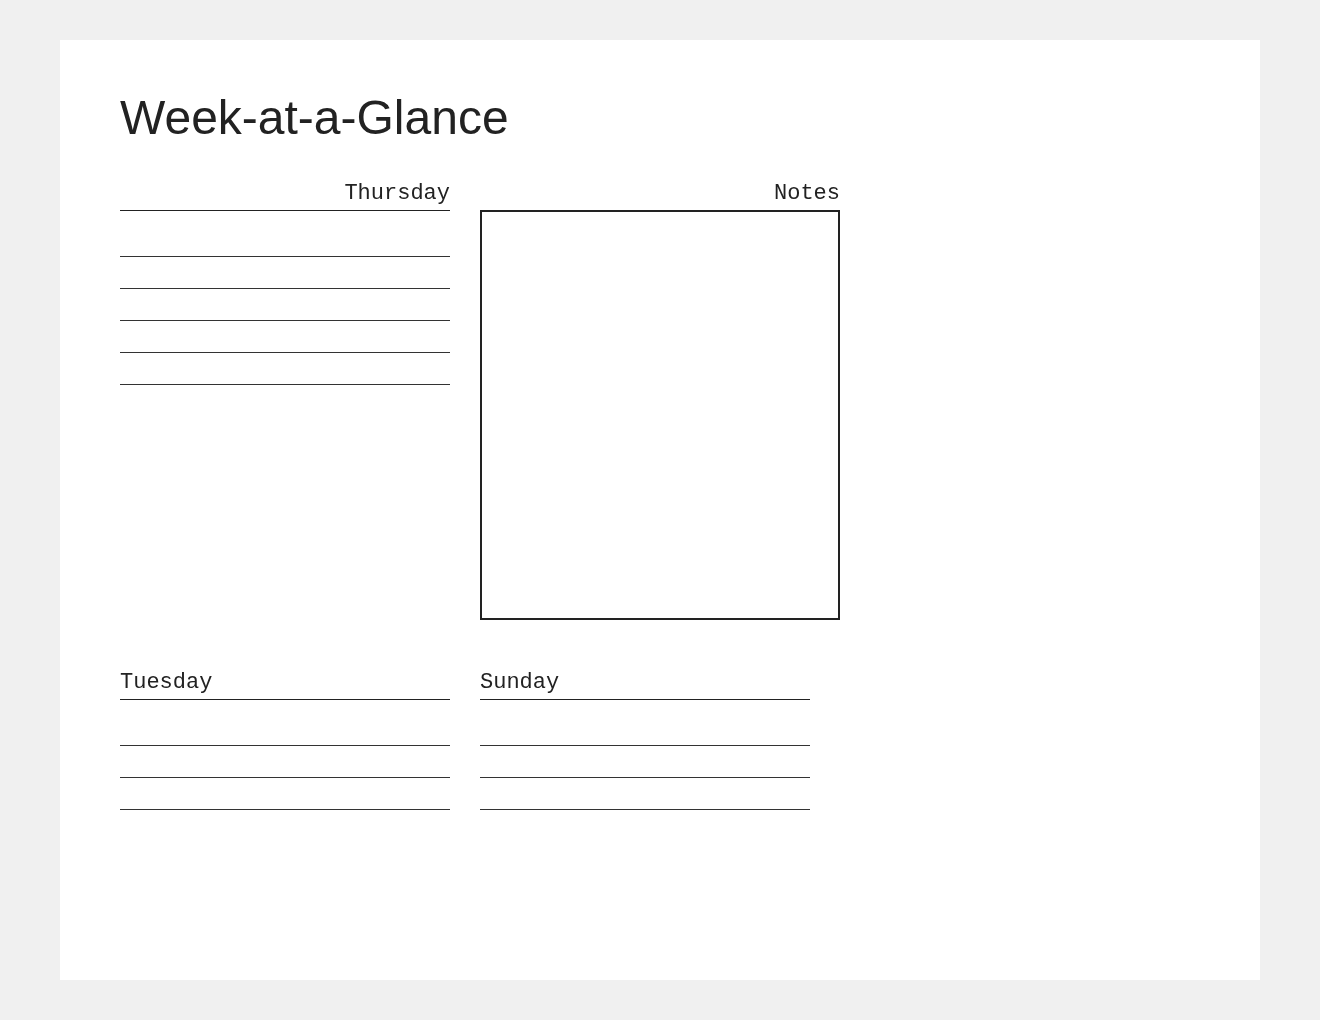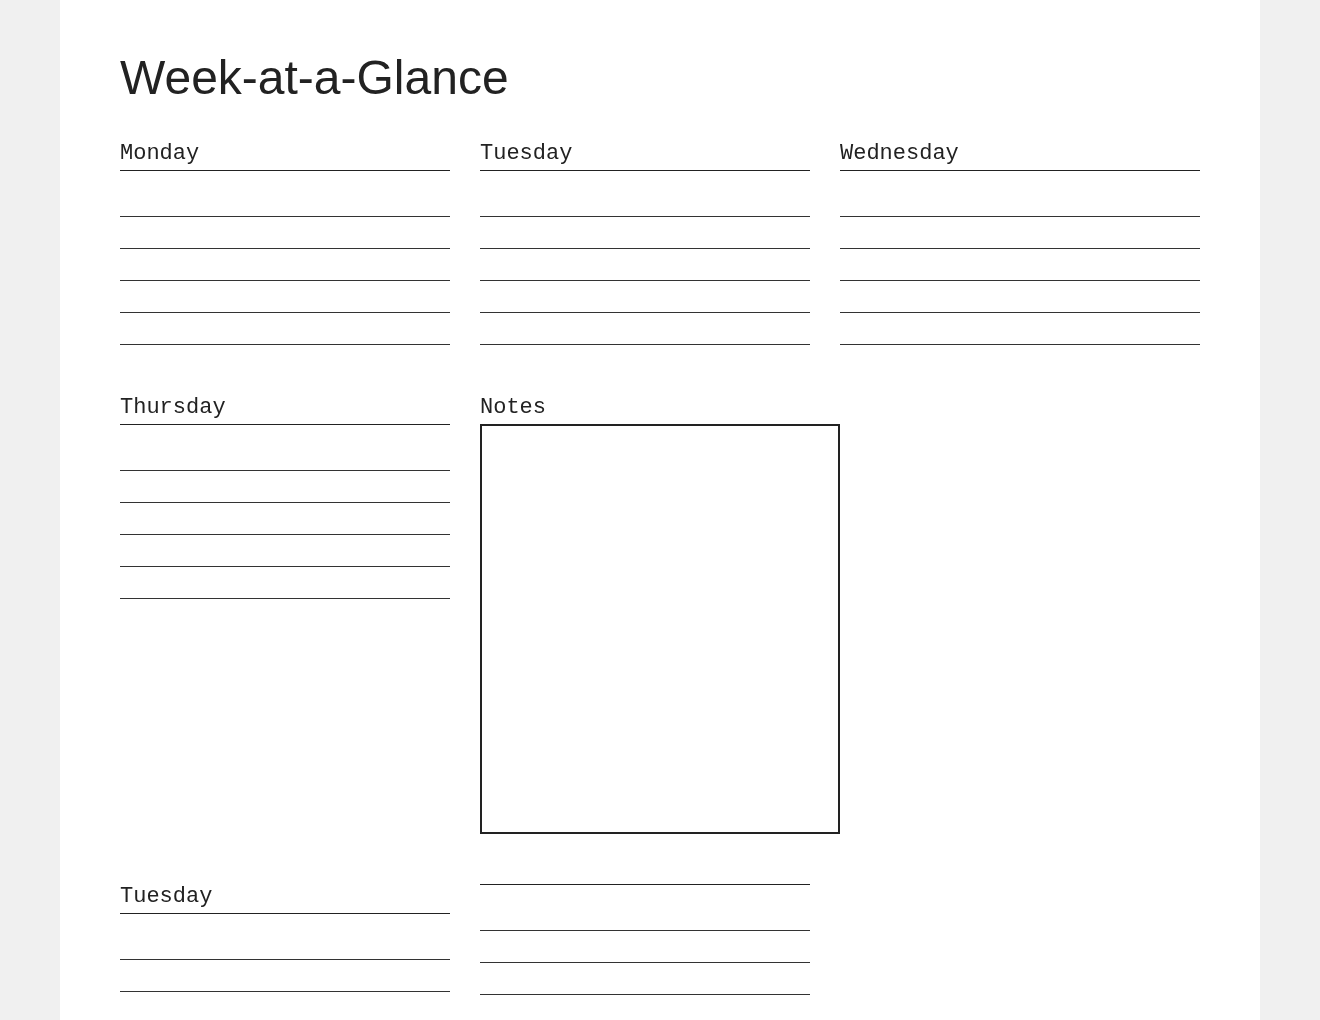--- a/index.html
+++ b/index.html
@@ -87,20 +87,21 @@
       grid-template-columns: 1fr 1fr 1fr;
       gap: 0 0;
       margin-bottom: 20px;
     }
 
     .grid-middle {
       display: grid;
       grid-template-columns: 1fr 1fr 1fr;
       gap: 0 0;
       margin-bottom: 20px;
+      text-align: right;
     }
 
     .grid-bottom {
       display: grid;
       grid-template-columns: 1fr 1fr 1fr;
       gap: 0 0;
     }
 
     .col {
       padding-right: 30px;
@@ -109,55 +110,20 @@
     .col:last-child {
       padding-right: 0;
     }
   </style>
 </head>
 <body>
 
 <div class="page">
   <h1 class="page-title">Week-at-a-Glance</h1>
 
-  <div class="grid-top">
-    <div class="col day-cell">
-      <div class="day-label">Monday</div>
-      <hr class="day-header-line">
-      <div class="write-lines">
-        <hr class="write-line">
-        <hr class="write-line">
-        <hr class="write-line">
-        <hr class="write-line">
-        <hr class="write-line">
-      </div>
-    </div>
-    <div class="col day-cell">
-      <div class="day-label">Tuesday</div>
-      <hr class="day-header-line">
-      <div class="write-lines">
-        <hr class="write-line">
-        <hr class="write-line">
-        <hr class="write-line">
-        <hr class="write-line">
-        <hr class="write-line">
-      </div>
-    </div>
-    <div class="col day-cell">
-      <div class="day-label">Wednesday</div>
-      <hr class="day-header-line">
-      <div class="write-lines">
-        <hr class="write-line">
-        <hr class="write-line">
-        <hr class="write-line">
-        <hr class="write-line">
-        <hr class="write-line">
-      </div>
-    </div>
-  </div>
 
   <div class="grid-middle">
     <div class="col day-cell">
       <div class="day-label">Thursday</div>
       <hr class="day-header-line">
       <div class="write-lines">
         <hr class="write-line">
         <hr class="write-line">
         <hr class="write-line">
         <hr class="write-line">
@@ -175,20 +141,21 @@
       <div class="day-label">Tuesday</div>
       <hr class="day-header-line">
       <div class="write-lines">
         <hr class="write-line">
         <hr class="write-line">
         <hr class="write-line">
 
       </div>
     </div>
     <div class="col day-cell">
+      <div class="day-label">Sunday</div>
       <hr class="day-header-line">
       <div class="write-lines">
         <hr class="write-line">
         <hr class="write-line">
         <hr class="write-line">
 
       </div>
     </div>
     <div class="col"></div>
   </div>

